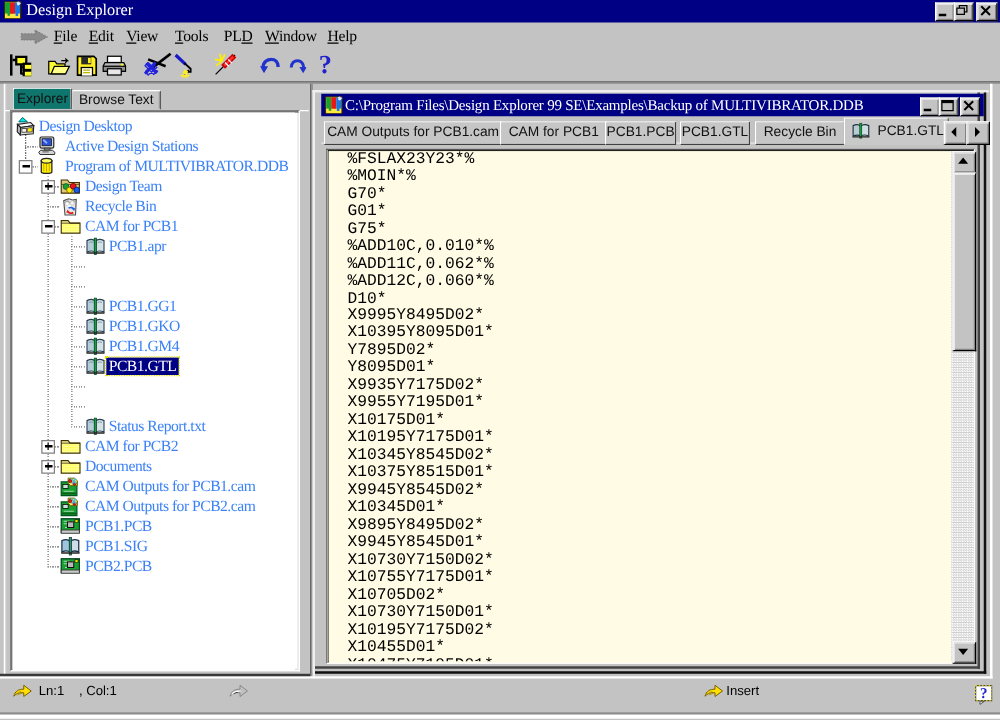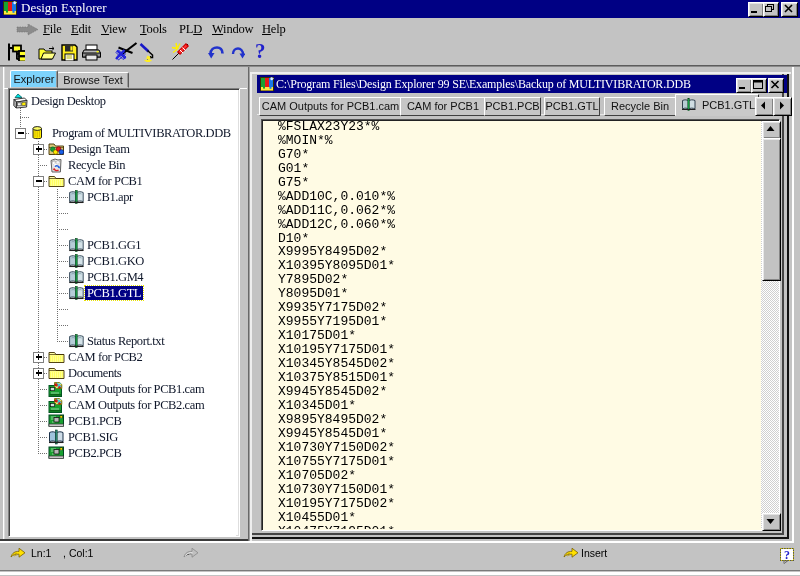--- a/index.html
+++ b/index.html
@@ -6,21 +6,21 @@
 .abs{position:absolute}
 .b95{background:#c3c3c3;border:1px solid;border-color:#fff #000 #000 #fff;
  box-shadow:inset 1px 1px 0 #e8e8e8, inset -1px -1px 0 #868686}
 .tabL{position:absolute;background:#c6c6c6;border:1px solid;border-color:#fff #5a5a5a #c6c6c6 #fff;
  border-radius:2px 2px 0 0;font-family:"Liberation Sans",sans-serif;font-size:11px;color:#111;
  text-align:center;box-shadow:inset -1px 0 0 #999}
 .mtab{position:absolute;top:0;height:17px;background:#c6c6c6;border:1px solid;
  border-color:#fff #404040 #404040 #fff;border-radius:1px 1px 0 0;
  font-family:"Liberation Sans",sans-serif;font-size:11px;color:#111;text-align:center;line-height:16px}
 .row{position:absolute;height:16px;white-space:nowrap}
-.rlab{position:absolute;top:1px;font-size:12.5px;line-height:14px;color:#0f172a;padding:0 2px;letter-spacing:-0.4px}
+.rlab{position:absolute;top:1px;font-size:12.5px;line-height:14px;color:#3b82f6;padding:0 2px;letter-spacing:-0.4px}
 .exp{position:absolute;width:9px;height:9px;background:#fff;border:1px solid #808080}
 .exp i{position:absolute;background:#000}
 .dotv{position:absolute;width:1px;background-image:repeating-linear-gradient(to bottom,#707070 0 1px,rgba(0,0,0,0) 1px 2px)}
 .doth{position:absolute;height:1px;background-image:repeating-linear-gradient(to right,#707070 0 1px,rgba(0,0,0,0) 1px 2px)}
 .tbtn{position:absolute;background:#c3c3c3;border:1px solid;border-color:#fff #000 #000 #fff;
  box-shadow:inset 1px 1px 0 #e2e2e2, inset -1px -1px 0 #828282}
 svg{display:block}
 </style></head>
 <body>
 
@@ -152,21 +152,21 @@
     </div>
     <div class="abs" style="left:255px;top:2px"><span style="font-family:'Liberation Serif',serif;font-weight:bold;font-size:21px;color:#2222cc;line-height:19px">?</span></div>
   </div>
 
 <div class="abs" style="left:0;top:65px;width:800px;height:1px;background:#5c5c5c"></div>
 <div class="abs" style="left:0;top:66px;width:800px;height:1px;background:#8a8a8a"></div>
 
 <div class="abs" style="left:3px;top:67px;width:245px;height:474px;background:#c3c3c3;
  border-left:1px solid #fff;border-right:1px solid #505050;box-shadow:inset 1px 0 0 #d9d9d9"></div>
 <div class="abs" style="left:3px;top:88px;width:244px;height:1px;background:#fff"></div>
-<div class="tabL" style="left:10px;top:70px;width:46px;height:16px;line-height:17px;background:#7dd3fc;z-index:3">Explorer</div>
+<div class="tabL" style="left:10px;top:70px;width:46px;height:16px;line-height:17px;background:#0f766e;z-index:3">Explorer</div>
 <div class="tabL" style="left:57px;top:71.5px;width:70px;height:14.5px;line-height:15px;z-index:2">Browse Text</div>
 
 <div class="abs" style="left:8px;top:88px;width:230px;height:447px;background:#fff;
  border:1px solid;border-color:#808080 #fff #fff #808080;
  box-shadow:inset 1px 1px 0 #404040, inset -1px -1px 0 #dedede"></div>
 <div class="abs" id="tree" style="left:10px;top:90px;width:226px;height:446px;background:#fff;overflow:hidden">
     <div class="dotv" style="left:10px;top:14px;height:29px"></div>
     <div class="dotv" style="left:28px;top:51px;height:312px"></div>
     <div class="dotv" style="left:47px;top:99px;height:152px"></div>
     <div class="row" style="left:0;top:3px;width:226px">
@@ -176,20 +176,33 @@
           <path d="M2 6.5 L12.5 5 L15 7.5 L4.5 9 Z" fill="#fdfdfd" stroke="#222" stroke-width="0.9"></path>
           <path d="M4.5 9 L15 7.5 L14.6 14 L4.2 15 Z" fill="#e2e2e2" stroke="#222" stroke-width="0.9"></path>
           <path d="M2 6.5 L4.5 9 L4.2 15 L1.8 12.5 Z" fill="#b8b8b8" stroke="#222" stroke-width="0.9"></path>
           <rect x="5.5" y="9.8" width="3.6" height="3" fill="#f2f2f2" stroke="#444" stroke-width="0.7"></rect>
           <path d="M9.8 9.5 L13.8 9 L13.8 12.4 L9.8 12.8 Z" fill="#ffee00" stroke="#444" stroke-width="0.7"></path>
         </svg>
       </div>
       <div class="rlab" style="left:19px">Design Desktop</div>
     </div>
     <div class="doth" style="left:10px;top:27px;width:10px"></div>
+    <div class="row" style="left:0;top:19px;width:226px">
+      <div class="abs" style="left:20px;top:0px">
+        <svg width="16" height="16" viewBox="0 0 16 16" style="">
+          <rect x="2" y="0.5" width="11" height="9" rx="1.5" fill="#dcdcdc" stroke="#303030"></rect>
+          <rect x="3.6" y="2" width="7.6" height="5.6" fill="#2850d8" stroke="#101010" stroke-width="0.6"></rect>
+          <path d="M4.6 2.8 L7.6 5.6" stroke="#90b0ff" stroke-width="1.4"></path>
+          <rect x="5.5" y="9.5" width="4.5" height="1.6" fill="#a8a8a8" stroke="#303030" stroke-width="0.7"></rect>
+          <path d="M2.5 11.2 H12 L14 13 L13.6 14.6 H2 L1 12.8 Z" fill="#d4d4d4" stroke="#303030" stroke-width="0.8"></path>
+          <path d="M4 12.4 H9" stroke="#707070" stroke-width="1"></path>
+        </svg>
+      </div>
+      <div class="rlab" style="left:40px">Active Design Stations</div>
+    </div>
     <div class="doth" style="left:10px;top:43px;width:10px"></div>
     <div class="row" style="left:0;top:35px;width:226px">
       <div class="exp" style="left:5.0px;top:2.5px">
         <i style="left:1.5px;top:3.5px;width:6px;height:1.5px"></i>
       </div>
       <div class="abs" style="left:20px;top:0px">
         <svg width="16" height="16" viewBox="0 0 16 16" style="">
           <path d="M3 3.5 V12.5 C3 14 11.5 14 11.5 12.5 V3.5 Z" fill="#ffee00" stroke="#202020" stroke-width="1"></path>
           <ellipse cx="7.25" cy="3.5" rx="4.25" ry="1.9" fill="#ffff60" stroke="#202020" stroke-width="1"></ellipse>
           <path d="M5 6 V12 M7.2 6.3 V12.4 M9.4 6 V12" stroke="#c8a800" stroke-width="0.8"></path>

